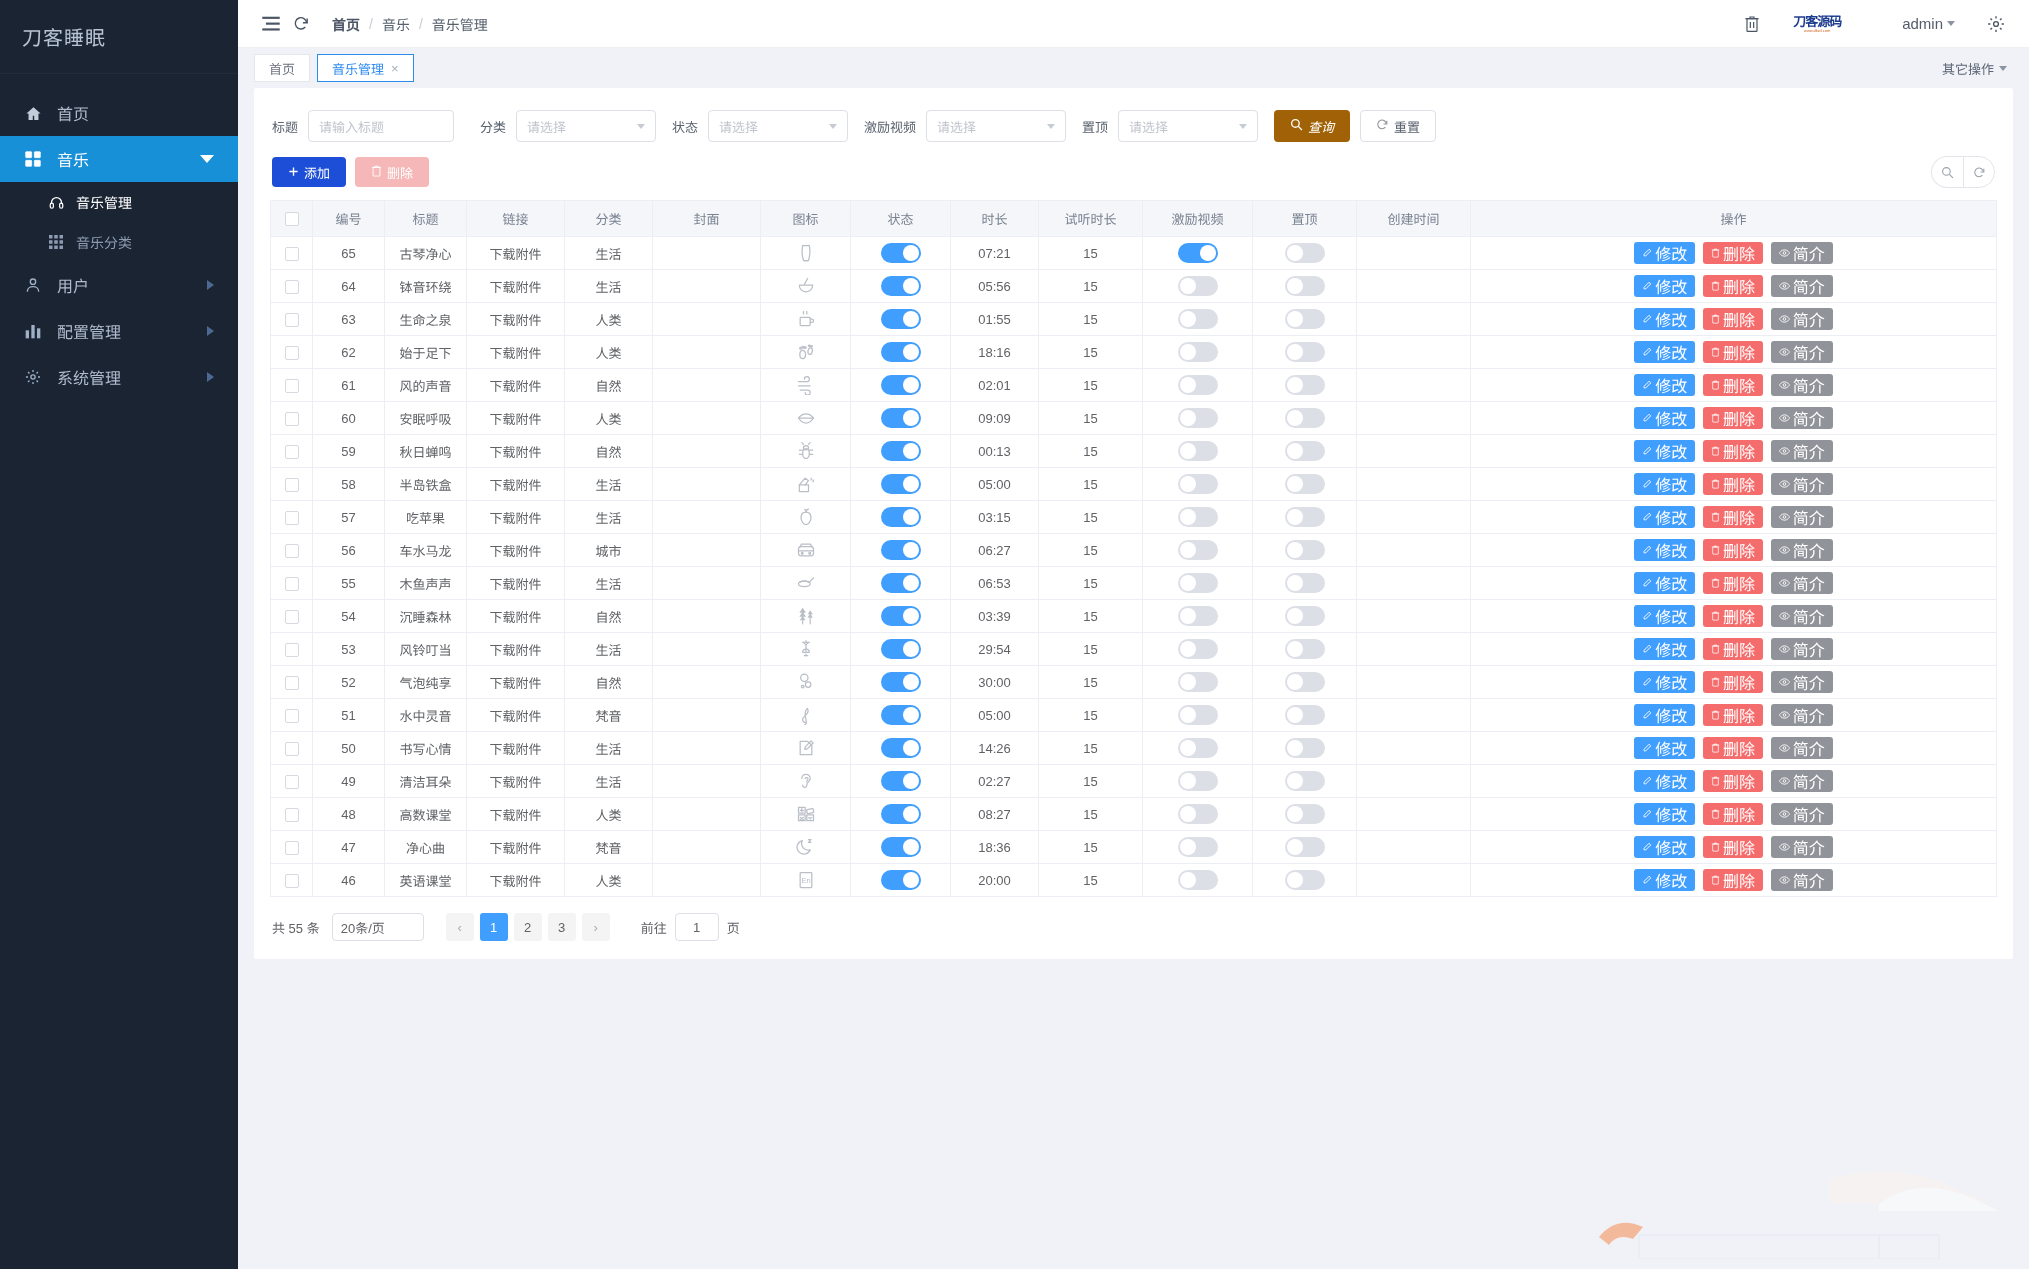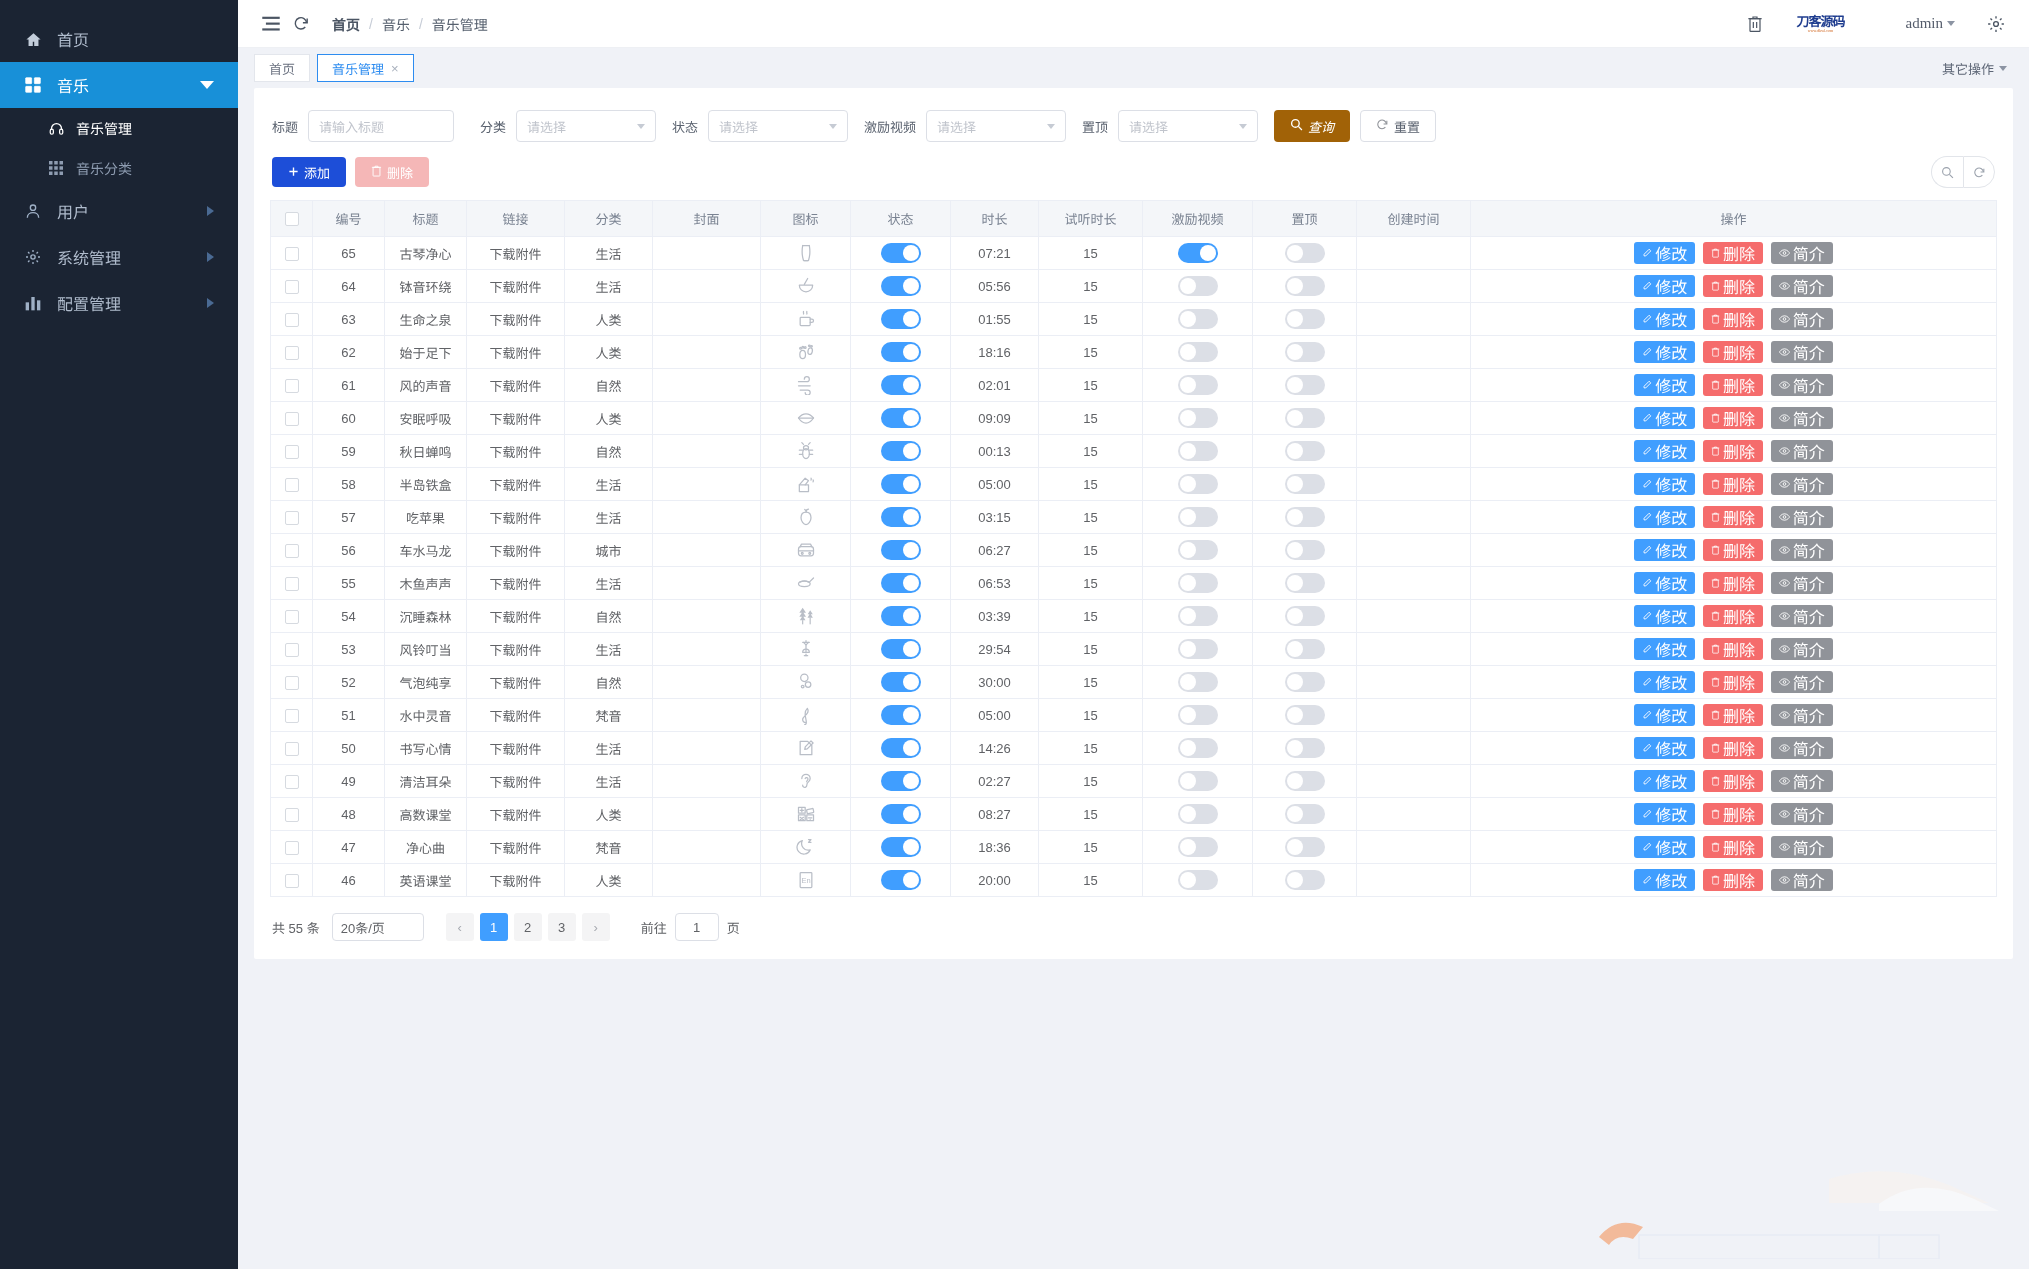--- a/index.html
+++ b/index.html
@@ -67,21 +67,21 @@
   
   #topbar {
     height: 48px; background: #fff; display: flex; align-items: center;
     padding: 0 18px; flex: 0 0 48px; border-bottom: 1px solid #eef0f4;
   }
   .tb-ico { width: 30px; display: flex; align-items: center; justify-content: center; cursor: pointer; }
   #crumb { display: flex; align-items: center; margin-left: 16px; font-size: 14px; }
   #crumb .c-item { color: #4b5563; font-weight: bold; }
   #crumb .c-item.plain { font-weight: normal; color: #555f6d; }
   #crumb .c-sep { color: #c6ccd6; margin: 0 9px; }
-  .tb-right { margin-left: auto; display: flex; align-items: center; gap: 26px; font-family: Liberation Serif, serif; }
+  .tb-right { margin-left: auto; display: flex; align-items: center; gap: 26px; }
   .logo-chip {
     display: flex; flex-direction: column; align-items: center;
     line-height: 1; cursor: pointer;
   }
   .logo-chip .lc-main {
     font-size: 13px; font-weight: bold; color: #1f3d8f;
     letter-spacing: -1px;
   }
   .logo-chip .lc-sub { font-size: 4px; color: #d0651f; letter-spacing: 0px; margin-top: 1px; }
   .user-name { font-size: 15px; color: #545c6b; display: flex; align-items: center; gap: 4px; cursor: pointer; margin-left: 35px; }
@@ -205,20 +205,21 @@
   #deco {
     position: absolute; right: 30px; bottom: 10px; width: 420px; height: 110px;
     pointer-events: none; opacity: .5;
   }
   #main { position: relative; }
 </style>
 </head>
 <body>
 
 <aside id="sidebar">
+  <div class="side-brand">刀客睡眠</div>
 
   <div class="side-gap"></div>
 
   <div class="side-item">
     <span class="s-ico">
       <svg width="17" height="17" viewBox="0 0 24 24" fill="#c3cdda">
           <path d="M12 3 2 12h3v9h6v-6h2v6h6v-9h3z"></path>
         </svg>
     </span>
     <span>首页</span>
@@ -271,38 +272,38 @@
           <circle cx="12" cy="7" r="4"></circle>
           <path d="M3.5 22c0-4.7 3.8-7.5 8.5-7.5S20.5 17.3 20.5 22"></path>
         </svg>
     </span>
     <span>用户</span>
     <span class="side-arrow arr-right"></span>
   </div>
 
   <div class="side-item">
     <span class="s-ico">
-      <svg width="16" height="16" viewBox="0 0 24 24" fill="none" stroke="#9fb0c6" stroke-width="2">
-          <circle cx="12" cy="12" r="3.2"></circle>
-          <path d="M12 1.5v3M12 19.5v3M1.5 12h3M19.5 12h3M4.6 4.6l2.1 2.1M17.3 17.3l2.1 2.1M19.4 4.6l-2.1 2.1M6.7 17.3l-2.1 2.1"></path>
-        </svg>
-    </span>
-    <span>系统管理</span>
-    <span class="side-arrow arr-right"></span>
-  </div>
-
-  <div class="side-item">
-    <span class="s-ico">
       <svg width="16" height="16" viewBox="0 0 24 24" fill="#9fb0c6">
           <rect x="1" y="11" width="5" height="12"></rect>
           <rect x="9.5" y="3" width="5" height="20"></rect>
           <rect x="18" y="8" width="5" height="15"></rect>
         </svg>
     </span>
     <span>配置管理</span>
+    <span class="side-arrow arr-right"></span>
+  </div>
+
+  <div class="side-item">
+    <span class="s-ico">
+      <svg width="16" height="16" viewBox="0 0 24 24" fill="none" stroke="#9fb0c6" stroke-width="2">
+          <circle cx="12" cy="12" r="3.2"></circle>
+          <path d="M12 1.5v3M12 19.5v3M1.5 12h3M19.5 12h3M4.6 4.6l2.1 2.1M17.3 17.3l2.1 2.1M19.4 4.6l-2.1 2.1M6.7 17.3l-2.1 2.1"></path>
+        </svg>
+    </span>
+    <span>系统管理</span>
     <span class="side-arrow arr-right"></span>
   </div>
 </aside>
 
 <div id="main">
 
   <header id="topbar">
     <span class="tb-ico">
       <svg width="18" height="16" viewBox="0 0 24 22" fill="#4b5563">
           <rect x="0" y="1" width="24" height="3"></rect>

